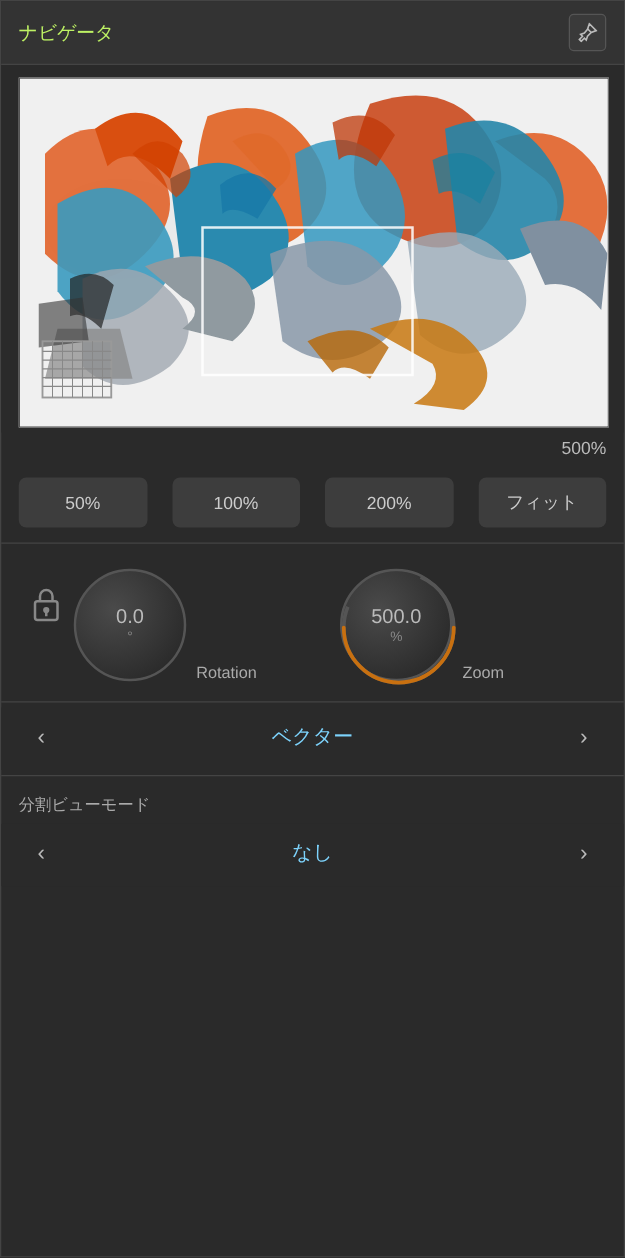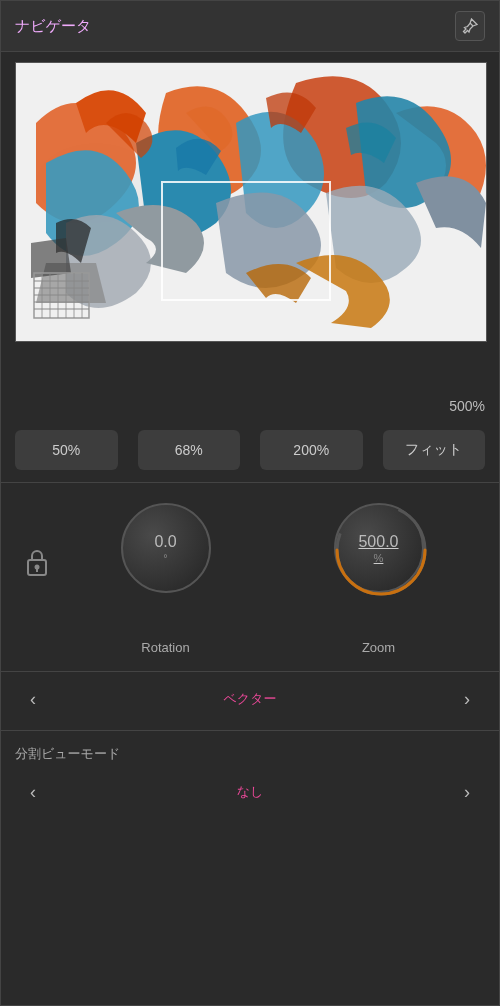--- a/index.html
+++ b/index.html
@@ -26,21 +26,21 @@
       background: #333;
       display: flex;
       align-items: center;
       justify-content: space-between;
       padding: 10px 14px;
       border-bottom: 1px solid #444;
       min-height: 46px;
     }
     .header-title {
       font-size: 15px;
-      color: #f0abfc;
+      color: #bef264;
     }
     .pin-button {
       width: 30px;
       height: 30px;
       background: #3a3a3a;
       border: 1px solid #555;
       border-radius: 4px;
       cursor: pointer;
       display: flex;
       align-items: center;
@@ -71,21 +71,20 @@
       height: 120px;
       border: 2px solid rgba(255,255,255,0.85);
     }
 
     
     .zoom-display {
       text-align: right;
       padding: 4px 14px 8px 14px;
       font-size: 14px;
       color: #bbb;
-      margin-top: 48px;
     }
 
     
     .zoom-buttons {
       display: flex;
       gap: 20px;
       padding: 8px 14px;
     }
     .zoom-btn {
       flex: 1;
@@ -120,22 +119,22 @@
       padding-bottom: 28px;
     }
     .lock-icon {
       font-size: 22px;
       color: #888;
     }
 
     .dial-wrap {
       flex: 1;
       display: flex;
-      flex-direction: column;
-      align-items: center;
+      flex-direction: row;
+      align-items: flex-end;
       gap: 8px;
     }
     .dial {
       width: 90px;
       height: 90px;
       border-radius: 50%;
       background: radial-gradient(circle at 35% 35%, #4a4a4a, #222);
       border: 2px solid #555;
       display: flex;
       align-items: center;
@@ -155,21 +154,20 @@
     }
     .dial-label {
       font-size: 13px;
       color: #aaa;
       margin-top: 39px;
     }
 
     
     .zoom-dial {
       position: relative;
-      text-decoration: underline;
     }
     .zoom-dial svg {
       position: absolute;
       top: -4px;
       left: -4px;
       width: 98px;
       height: 98px;
     }
 
     
@@ -195,22 +193,22 @@
       color: #bbb;
       font-size: 18px;
       cursor: pointer;
       display: flex;
       align-items: center;
       justify-content: center;
     }
     .mode-value {
       flex: 1;
       text-align: center;
-      font-size: 13px;
-      color: #ec4899;
+      font-size: 16px;
+      color: #7dd3fc;
     }
   </style>
 </head>
 <body>
 
 <div class="panel">
 
   <div class="header">
     <span class="header-title">ナビゲータ</span>
     <button class="pin-button">
@@ -278,21 +276,21 @@
 
   <div class="zoom-display">
     <span>500%</span>
   </div>
 
   <div class="zoom-buttons">
     <button class="zoom-btn">
       <span>50%</span>
     </button>
     <button class="zoom-btn">
-      <span>68%</span>
+      <span>100%</span>
     </button>
     <button class="zoom-btn">
       <span>200%</span>
     </button>
     <button class="zoom-btn">
       <span>フィット</span>
     </button>
   </div>
 
   <div class="divider"></div>

